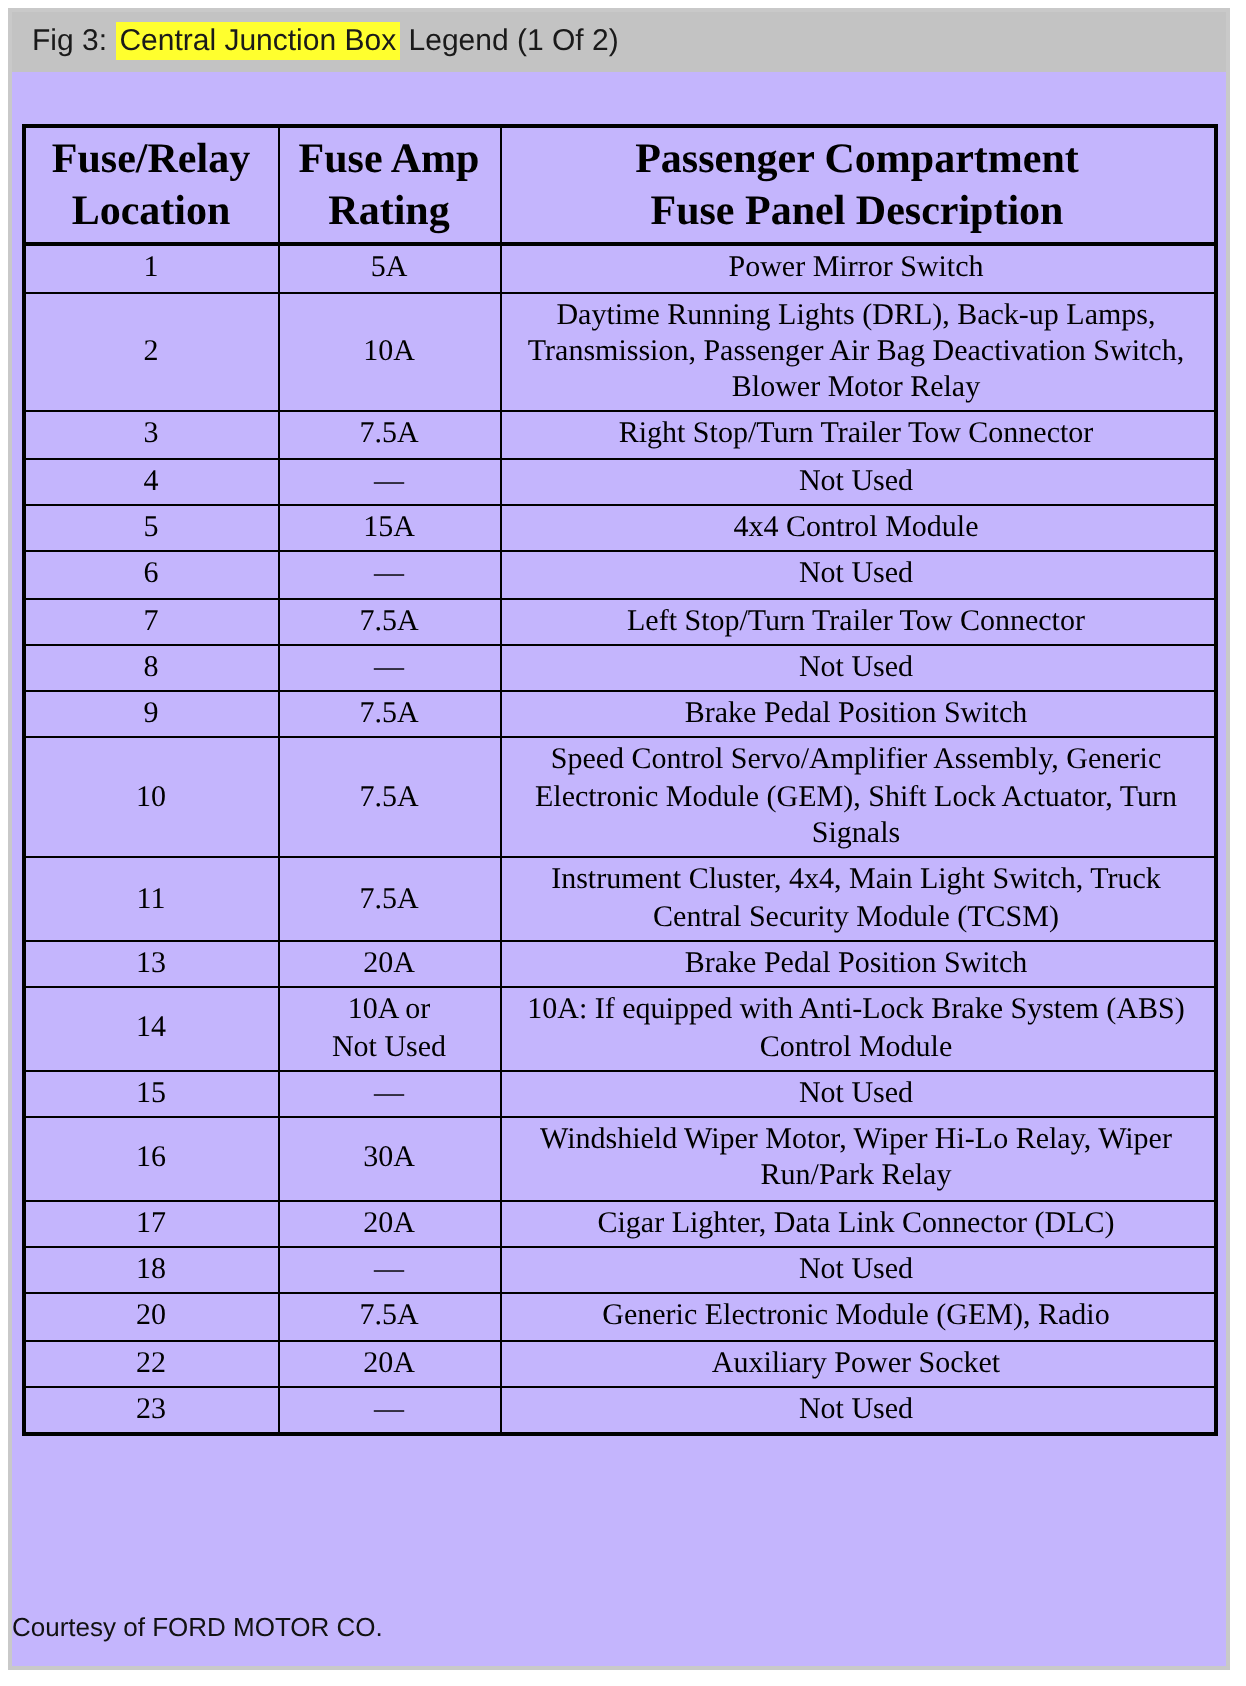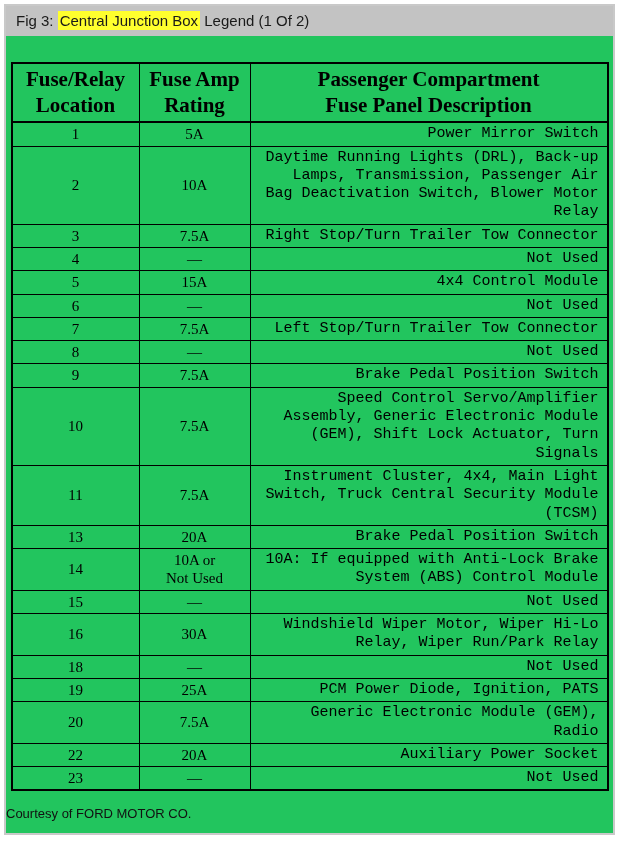--- a/index.html
+++ b/index.html
@@ -10,21 +10,21 @@
     height: 843px;
     font-family: "Liberation Sans", sans-serif;
   }
   .frame {
     position: absolute;
     left: 4px;
     top: 4px;
     width: 611px;
     height: 831px;
     border: 2px solid #c9c9c9;
-    background: #22c55e;
+    background: #c4b5fd;
     box-sizing: border-box;
     overflow: hidden;
   }
   .title-bar {
     height: 30px;
     line-height: 30px;
     background: #c3c3c3;
     padding-left: 10px;
     font-size: 15px;
     color: #1a1a1a;
@@ -57,23 +57,22 @@
     border-bottom: 2px solid #000000;
   }
   th.col-loc { width: 118px; }
   th.col-amp { width: 102px; }
   td.loc, td.amp {
     text-align: center;
     padding: 2px 4px;
     white-space: pre-line;
   }
   td.desc {
-    text-align: right;
+    text-align: center;
     padding: 2px 8px 2px 7px;
-    font-family: Liberation Mono, monospace;
   }
   .code {
     font-size: 8px;
     color: #333333;
     margin: 4px 0 0 8px;
     font-family: "Liberation Sans", sans-serif;
   }
   .courtesy {
     position: absolute;
     left: 0;
@@ -174,28 +173,28 @@
           <td class="loc">15</td>
           <td class="amp">—</td>
           <td class="desc">Not Used</td>
         </tr>
         <tr>
           <td class="loc">16</td>
           <td class="amp">30A</td>
           <td class="desc">Windshield Wiper Motor, Wiper Hi-Lo Relay, Wiper Run/Park Relay</td>
         </tr>
         <tr>
+          <td class="loc">17</td>
+          <td class="amp">20A</td>
+          <td class="desc">Cigar Lighter, Data Link Connector (DLC)</td>
+        </tr>
+        <tr>
           <td class="loc">18</td>
           <td class="amp">—</td>
           <td class="desc">Not Used</td>
-        </tr>
-        <tr>
-          <td class="loc">19</td>
-          <td class="amp">25A</td>
-          <td class="desc">PCM Power Diode, Ignition, PATS</td>
         </tr>
         <tr>
           <td class="loc">20</td>
           <td class="amp">7.5A</td>
           <td class="desc">Generic Electronic Module (GEM), Radio</td>
         </tr>
         <tr>
           <td class="loc">22</td>
           <td class="amp">20A</td>
           <td class="desc">Auxiliary Power Socket</td>

